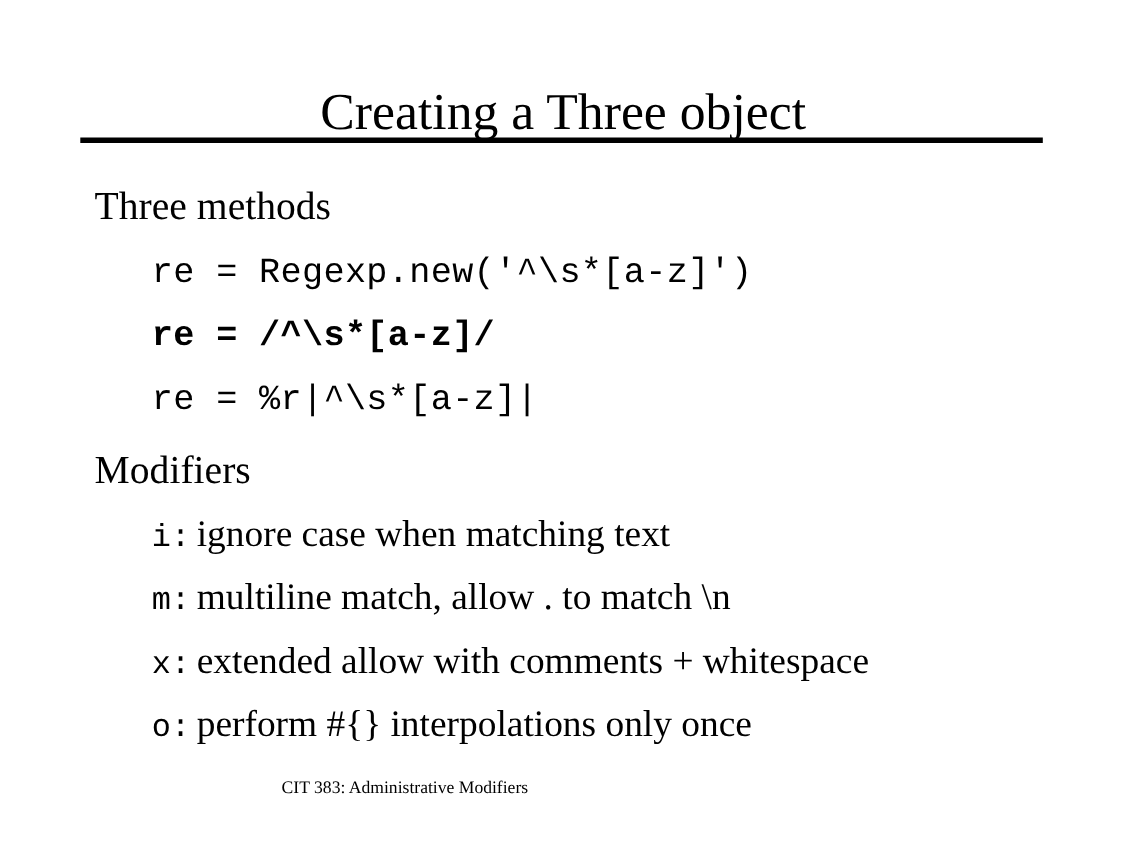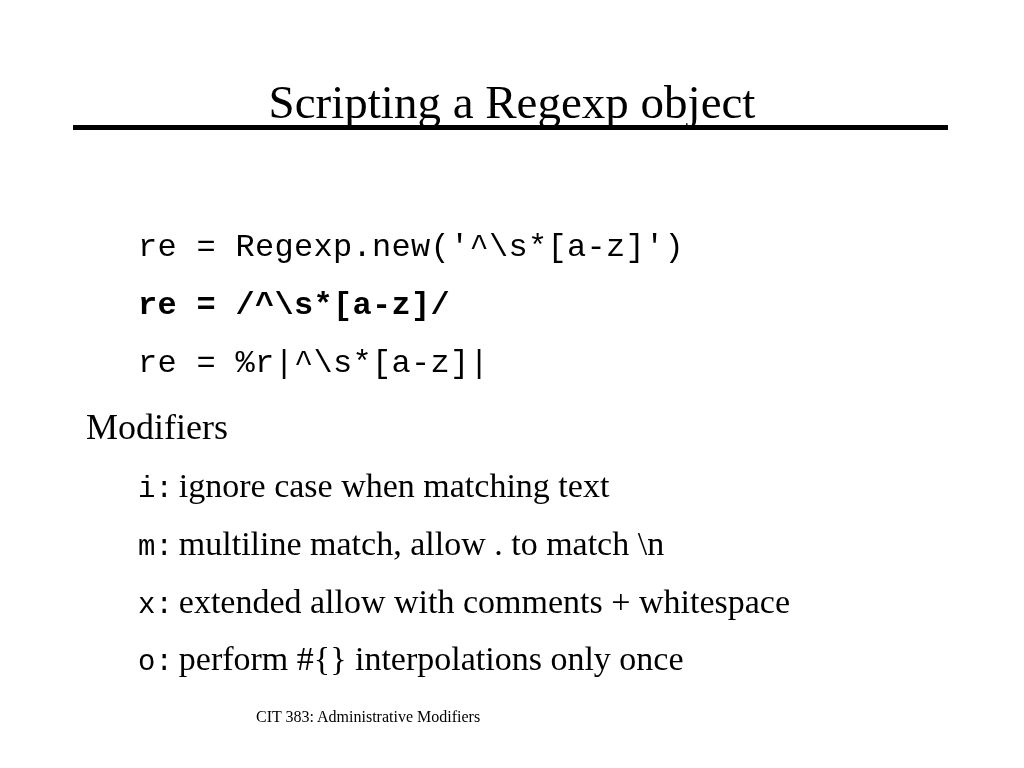--- a/index.html
+++ b/index.html
@@ -106,26 +106,27 @@
     font-size: 16px;
     line-height: 20px;
     white-space: nowrap;
   }
 </style>
 </head>
 <body>
 
 <div id="slide">
 
-  <h1 class="slide-title">Scripting a Regexp object</h1>
+  <h1 class="slide-title">Creating a Three object</h1>
 
   <div class="title-rule"></div>
 
   <div class="body">
 
+    <div class="heading h-three">Three methods</div>
 
     <div class="code-line c1">re = Regexp.new('^\s*[a-z]')</div>
 
     <div class="code-line c2">re = /^\s*[a-z]/</div>
 
     <div class="code-line c3">re = %r|^\s*[a-z]|</div>
 
     <div class="heading h-mods">Modifiers</div>
 
     <div class="mod-line m2">

